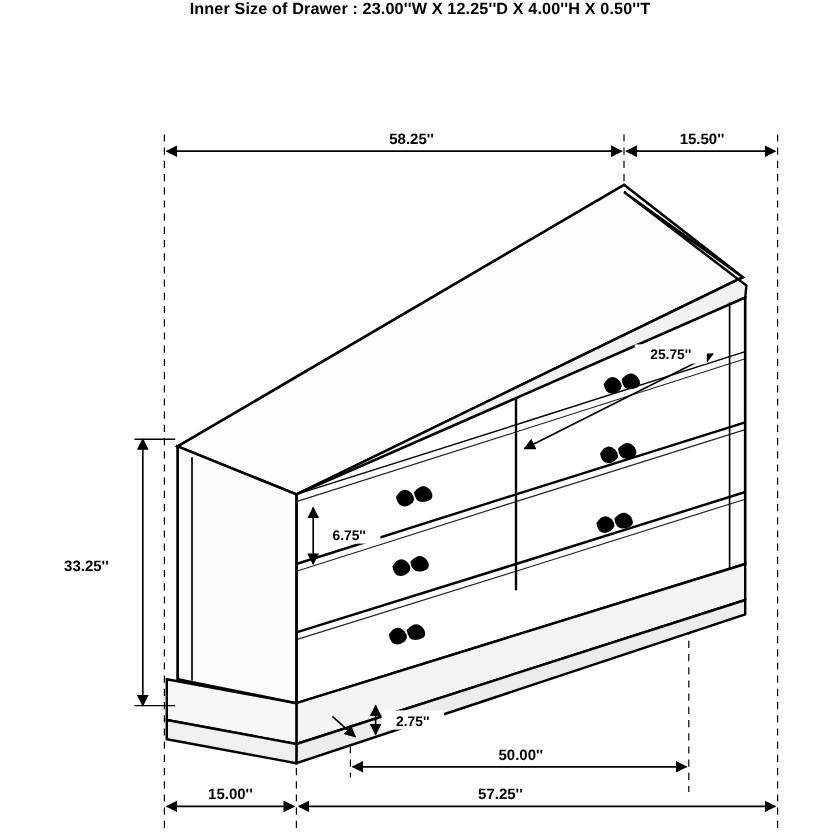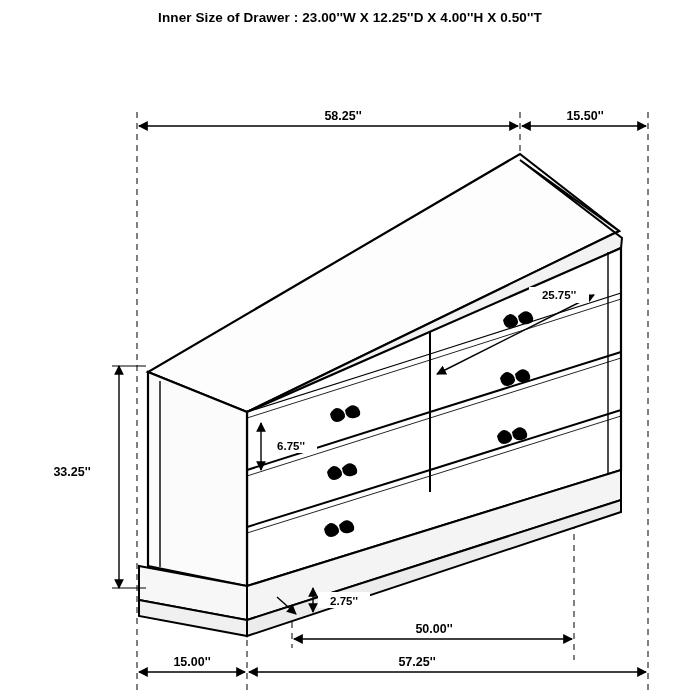--- a/index.html
+++ b/index.html
@@ -15,21 +15,21 @@
     position: relative;
     overflow: hidden;
   }
   #stage {
     position: relative;
     width: 700px;
     height: 700px;
   }
   .title {
     position: absolute;
-    top: 10px;
+    top: 0;
     left: 0;
     width: 700px;
     text-align: center;
     font-size: 13.5px;
     font-weight: bold;
     letter-spacing: 0.1px;
   }
   svg.diagram {
     position: absolute;
     top: 0;

